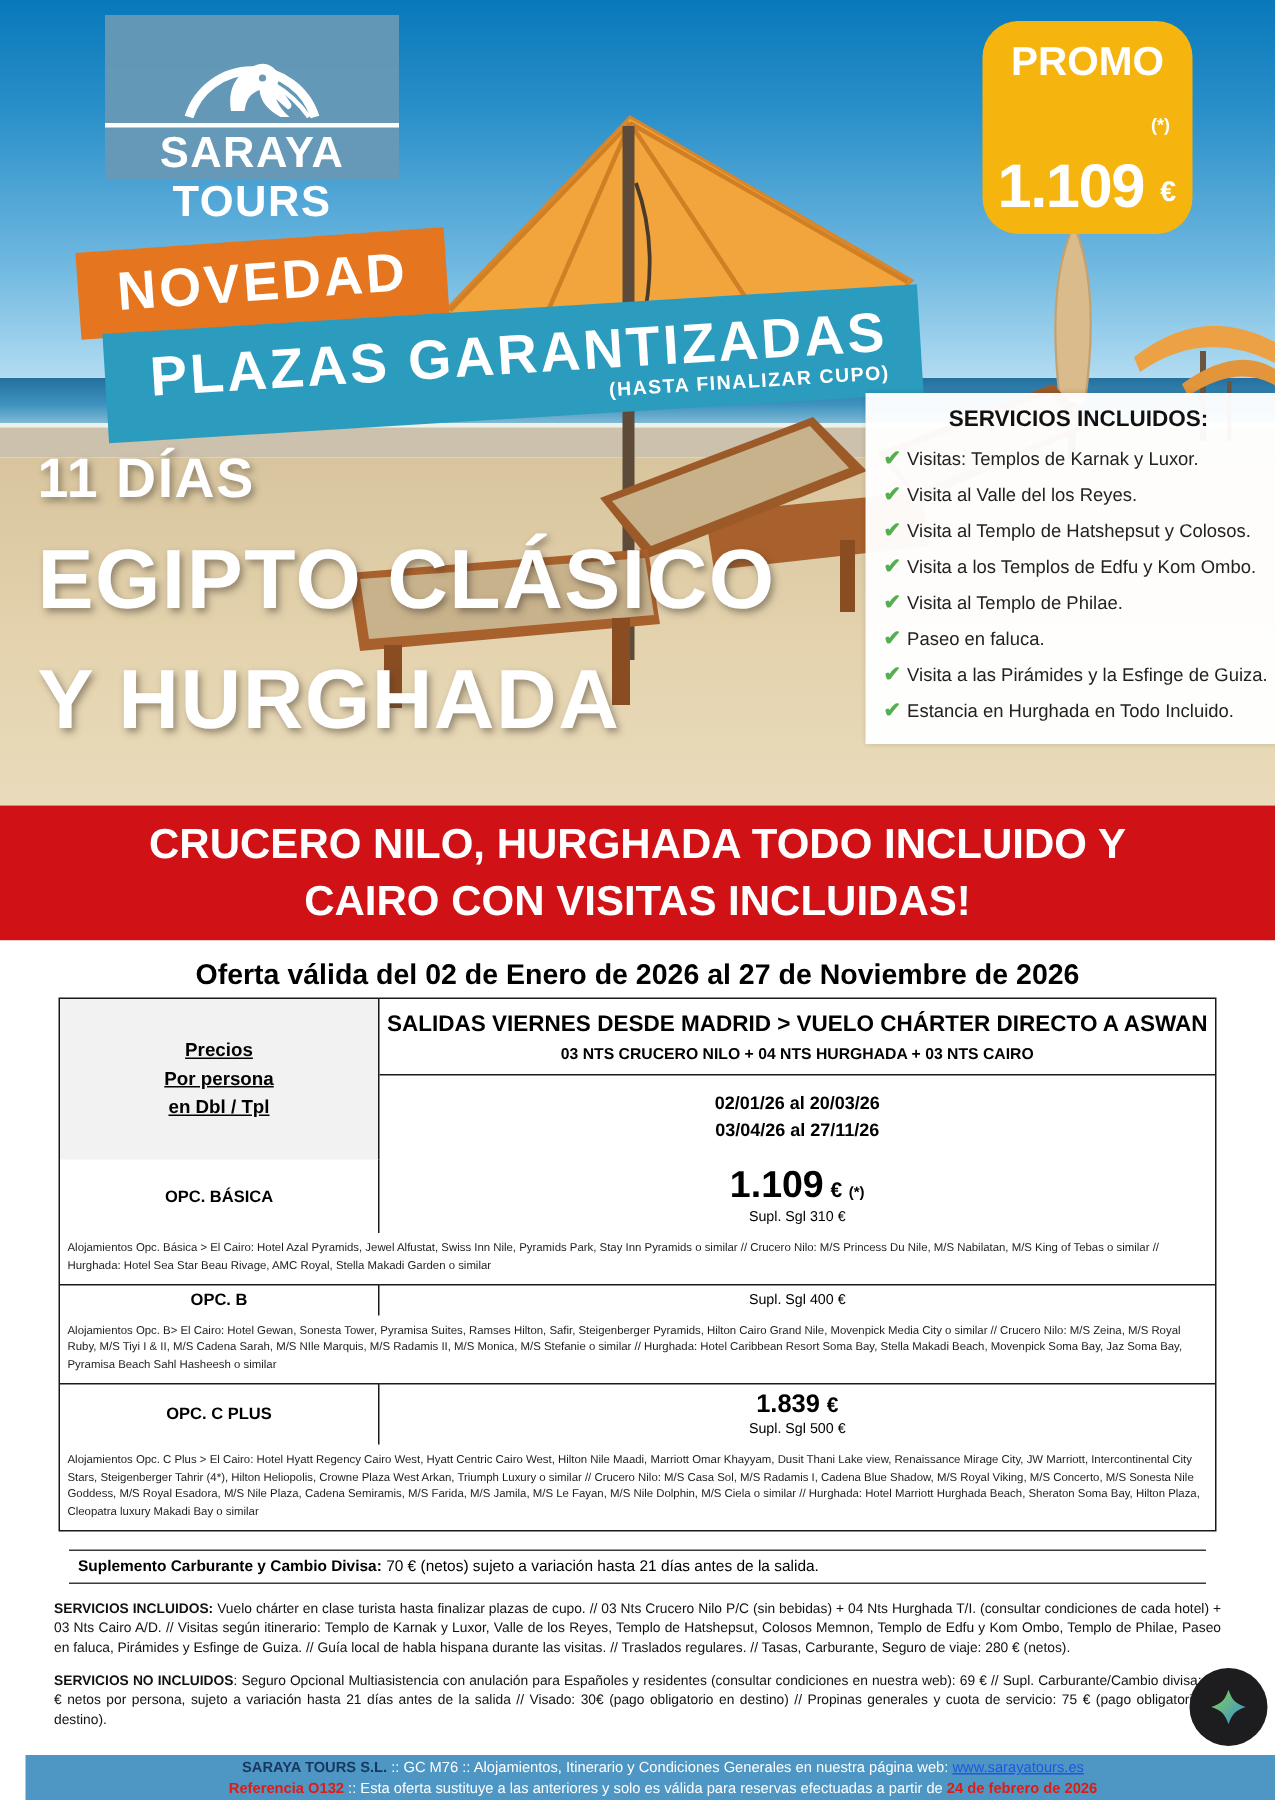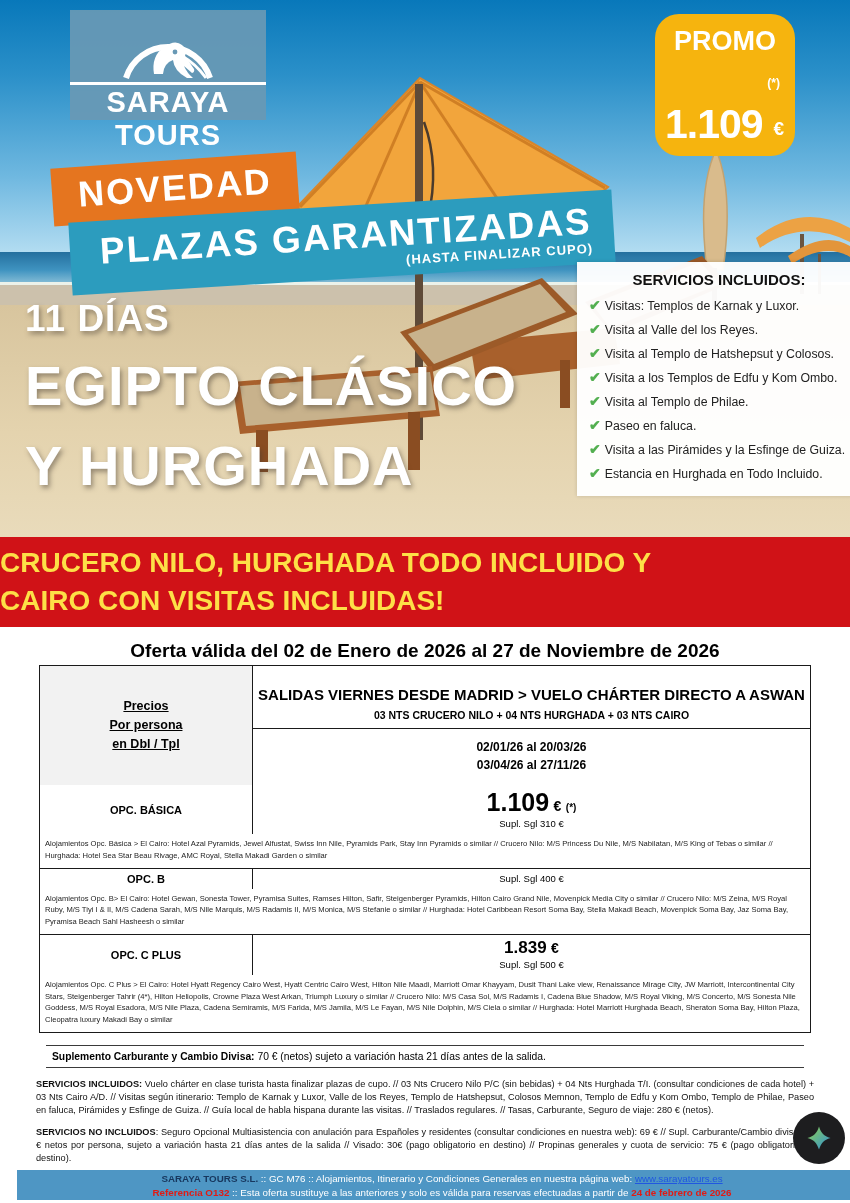--- a/index.html
+++ b/index.html
@@ -46,38 +46,38 @@
 
   .services{position:absolute;left:577px;top:262px;width:268px;background:rgba(255,255,255,0.96);
             padding:9px 8px 10px 8px;box-shadow:0 0 4px rgba(0,0,0,0.15);}
   .services h3{margin:0 0 6px 0;text-align:center;font-size:15px;color:#111;}
   .services ul{list-style:none;margin:0;padding:0 0 0 4px;}
   .services li{font-size:12.3px;color:#222;line-height:23px;white-space:nowrap;}
   .check{color:#53af50;font-size:14px;font-weight:bold;margin-right:4px;}
 
   
   .red-banner{position:absolute;top:537px;left:0;width:850px;height:90px;background:#d01217;
-              color:#fde047;text-align:left;font-weight:bold;font-size:28px;line-height:38px;
+              color:#ffffff;text-align:center;font-weight:bold;font-size:28px;line-height:38px;
               padding-top:7px;box-sizing:border-box;}
 
   
   .content{position:absolute;top:627px;left:0;right:0;bottom:33px;overflow:hidden;background:#fff;}
   .offer-title{margin:13px 0 3px;text-align:center;font-size:19px;font-weight:bold;color:#000;}
   .offer-sub{text-align:center;font-size:14px;color:#000;margin-bottom:9px;}
 
   .ptable{width:770px;margin:0 auto;border:1.5px solid #1a1a1a;display:grid;
           grid-template-columns:213px 1fr;color:#000;}
   .ptable .cell{box-sizing:border-box;}
   .gray{background:#f2f2f2;text-decoration:underline;}
   .br{border-right:1.5px solid #1a1a1a;}
   .bt{border-top:1.5px solid #1a1a1a;}
   .hb{border-bottom:1.5px solid #1a1a1a;}
   .c-leftheader{grid-row:1/3;grid-column:1;display:flex;flex-direction:column;justify-content:center;
                 align-items:center;font-size:12.5px;font-weight:bold;line-height:19px;}
-  .c-header{grid-row:1;grid-column:2;text-align:center;padding:8px 4px 7px;margin-top:12px;}
+  .c-header{grid-row:1;grid-column:2;text-align:center;padding:8px 4px 7px;}
   .c-header .t{font-size:15px;font-weight:bold;}
   .c-header .s{font-size:10.5px;font-weight:bold;margin-top:6px;}
   .c-dates{grid-row:2;grid-column:2;text-align:center;padding:9px 0 11px;font-size:12px;
            font-weight:bold;line-height:18px;}
   .c-opt{display:flex;align-items:center;justify-content:center;font-size:11px;font-weight:bold;}
   .c-price{text-align:center;padding:3px 0 5px;}
   .p-big{font-size:25px;font-weight:bold;}
   .p-eur{font-size:14px;font-weight:bold;}
   .p-ast{font-size:10px;font-weight:bold;}
   .p-mid{font-size:17px;font-weight:bold;}

